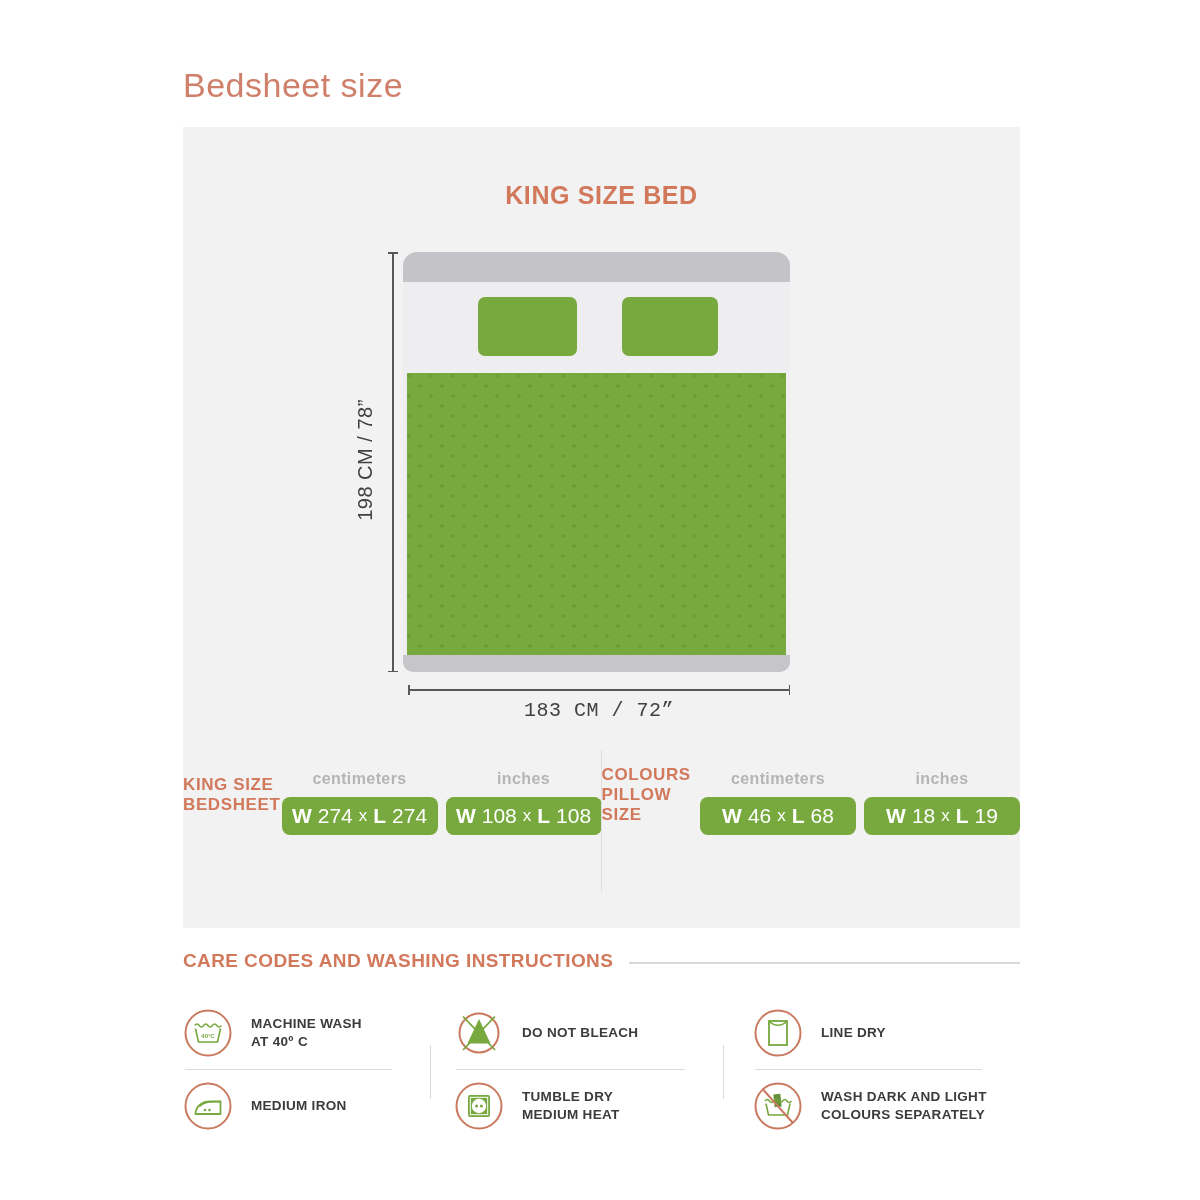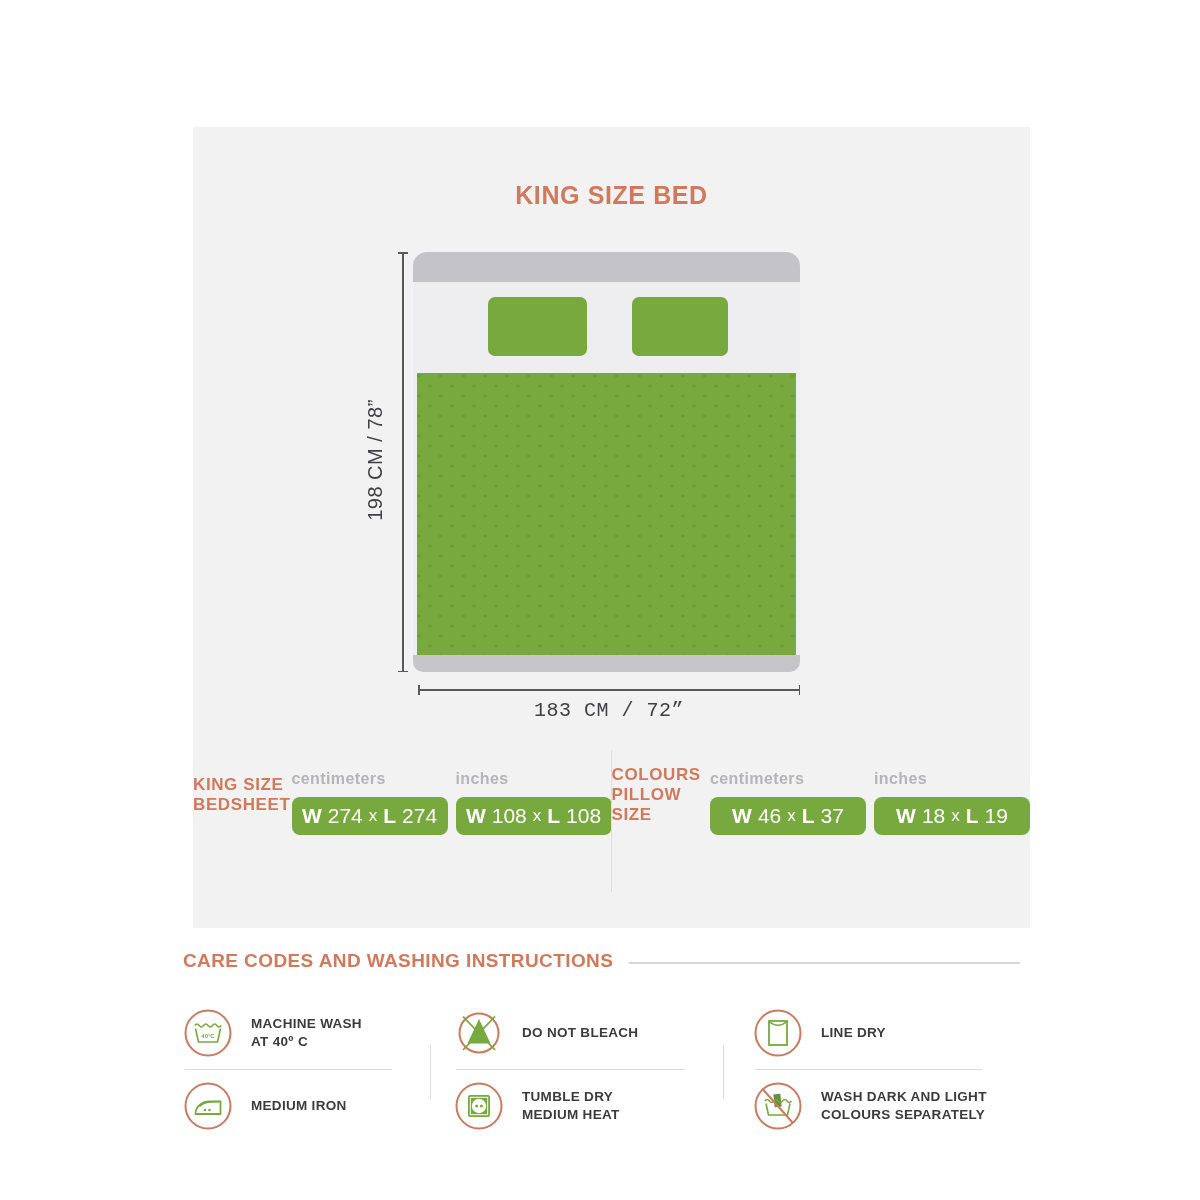--- a/index.html
+++ b/index.html
@@ -3,21 +3,21 @@
 <meta charset="utf-8">
 <style>
   * { margin:0; padding:0; box-sizing:border-box; }
   html,body { width:1200px; height:1200px; background:#ffffff;
     font-family:"Liberation Sans","DejaVu Sans",sans-serif; }
   .page { position:relative; width:1200px; height:1200px; overflow:hidden; }
 
   .page-title { position:absolute; left:183px; top:66px; font-size:34px;
     font-weight:400; color:#d0806a; letter-spacing:0.5px; }
 
-  .panel { position:absolute; left:193px; top:127px; width:837px; height:801px;
+  .panel { position:absolute; left:183px; top:127px; width:837px; height:801px;
     background:#f2f2f3; }
 
   .bed-heading { position:absolute; top:54px; left:0; width:100%; text-align:center;
     font-size:25px; font-weight:bold; color:#d2795c; letter-spacing:0.6px;
     font-stretch:condensed; }
 
   
   .dim-v { position:absolute; left:209px; top:125px; width:1.5px; height:420px; background:#58585a; }
   .dim-v::before,.dim-v::after { content:""; position:absolute; left:-4px; width:10px; height:1.5px; background:#58585a; }
   .dim-v::before { top:0; } .dim-v::after { bottom:0; }
@@ -44,21 +44,21 @@
     background-image:radial-gradient(#6b9c36 1.6px, transparent 1.9px),
                      radial-gradient(#6b9c36 1.6px, transparent 1.9px);
     background-size:22px 20px; background-position:2px 3px,13px 13px; }
 
   
   .tables { position:absolute; left:0; right:0; top:638px; display:flex; }
   .table-half { flex:1; display:flex; flex-direction:row; align-items:center; }
   .table-heading { font-size:17px; font-weight:bold; color:#d2795c; letter-spacing:0.6px;
     margin-bottom:14px; font-stretch:condensed; }
   .pill-row { display:flex; gap:8px; }
-  .pill-col { display:flex; flex-direction:column; }
+  .pill-col { display:flex; flex-direction:column; align-items:center; }
   .unit-label { font-size:16px; font-weight:bold; color:#b5b5b7; letter-spacing:0.4px; margin-bottom:9px; }
   .pill { width:156px; height:38px; background:#77a93e; border-radius:8px; color:#fff;
     display:flex; align-items:center; justify-content:center; gap:6px; font-size:21px;
     font-stretch:condensed; }
   .pill .key { font-weight:bold; }
   .pill .sep { font-size:17px; }
   .tables-divider { position:absolute; left:418px; top:623px; width:1px; height:142px; background:#dedede; }
 
   
   .care-heading { position:absolute; left:183px; top:950px; width:837px; display:flex;
@@ -77,20 +77,21 @@
   .care-div-v1 { left:247px; } .care-div-v2 { left:540px; }
   .care-icon { width:50px; height:50px; flex-shrink:0; }
   .care-label { font-size:13.5px; font-weight:bold; color:#3b3b3d; line-height:1.35;
     letter-spacing:0.3px; font-stretch:condensed; }
 </style>
 </head>
 <body>
 
 <div class="page">
 
+  <h1 class="page-title">Bedsheet size</h1>
 
   <div class="panel">
 
     <div class="bed-heading">KING SIZE BED</div>
 
     <div class="dim-v"></div>
     <div class="dim-v-label">198 CM / 78”</div>
 
     <div class="bed">
       <div class="headboard"></div>
@@ -133,21 +134,21 @@
       <div class="table-half">
         <div class="table-heading">COLOURS PILLOW SIZE</div>
         <div class="pill-row">
           <div class="pill-col">
             <div class="unit-label">centimeters</div>
             <div class="pill">
               <span class="key">W</span>
               <span>46</span>
               <span class="sep">x</span>
               <span class="key">L</span>
-              <span>37</span>
+              <span>68</span>
             </div>
           </div>
           <div class="pill-col">
             <div class="unit-label">inches</div>
             <div class="pill">
               <span class="key">W</span>
               <span>18</span>
               <span class="sep">x</span>
               <span class="key">L</span>
               <span>19</span>

